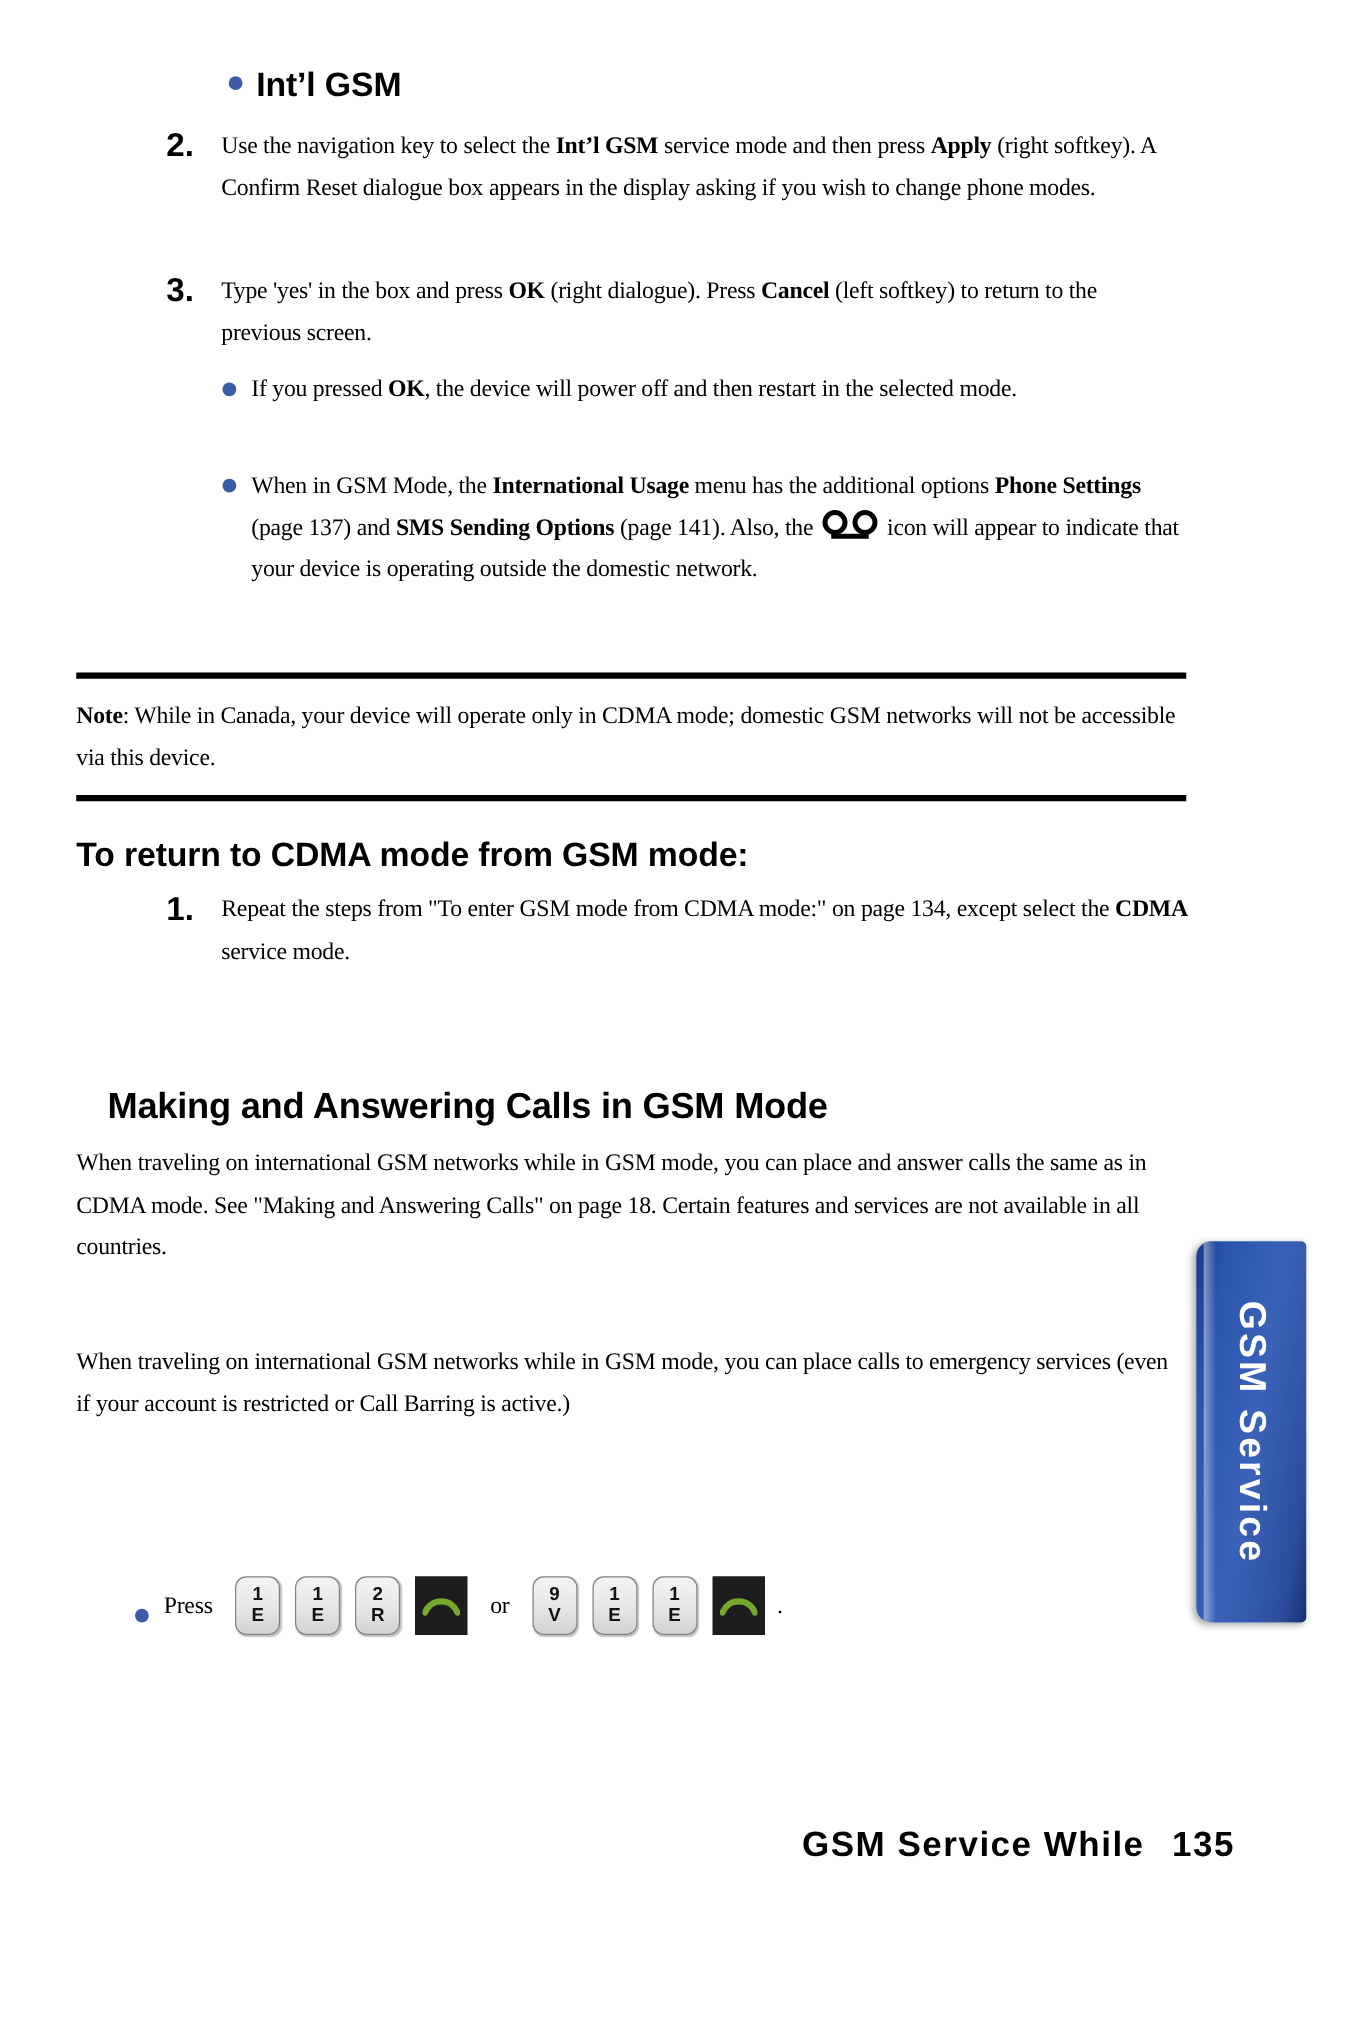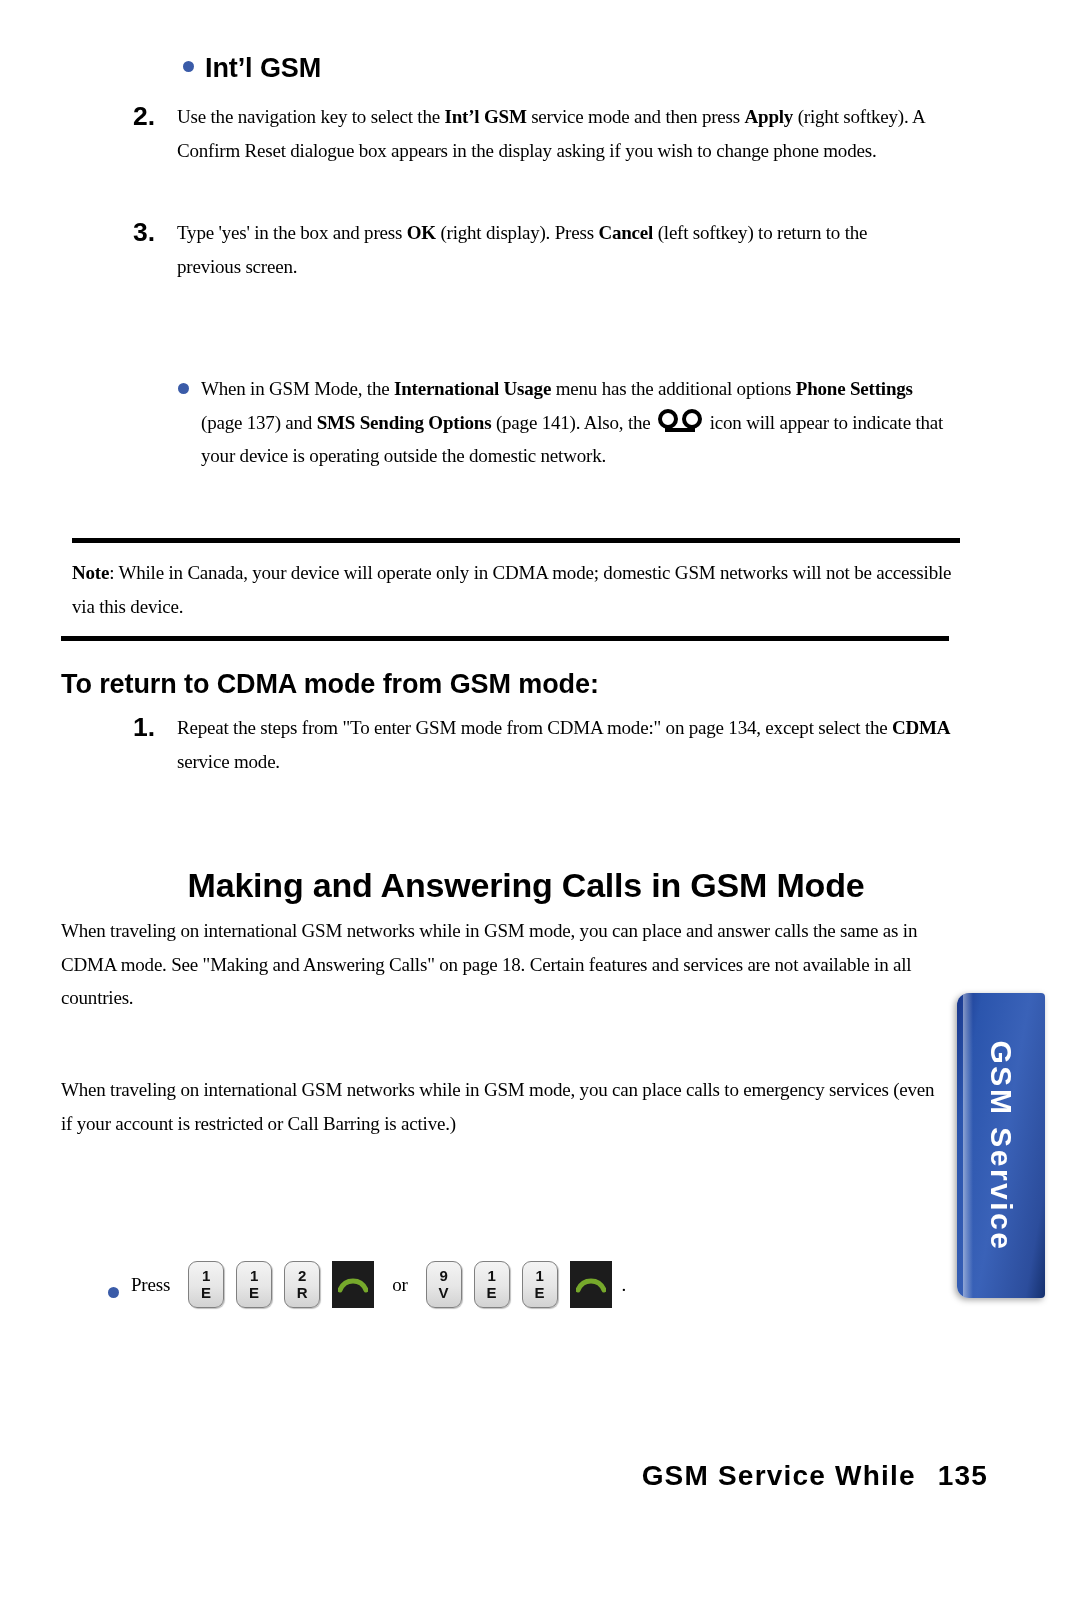--- a/index.html
+++ b/index.html
@@ -65,25 +65,24 @@
   }
 
   
   .h-sub {
     font-size: 27px;
     font-weight: 700;
     line-height: 33px;
     letter-spacing: -0.1px;
   }
   .h-section {
-    font-size: 34px;
+    font-size: 29px;
     font-weight: 700;
     line-height: 34px;
     letter-spacing: -0.2px;
-    text-align: center;
   }
 
   
   .rule {
     height: 5px;
     background: #000000;
     width: 100%;
   }
 
   
@@ -208,33 +207,39 @@
   <div class="step" style="position:absolute; left:133px; top:100px; width:800px;">
     <div class="step-num">2.</div>
     <div class="step-body body-text">
       <span>Use the navigation key to select the </span><b>Int’l GSM</b><span> service mode and then press </span><b>Apply</b><span> (right softkey). A Confirm Reset dialogue box appears in the display asking if you wish to change phone modes.</span>
     </div>
   </div>
 
   <div class="step" style="position:absolute; left:133px; top:216px; width:800px;">
     <div class="step-num">3.</div>
     <div class="step-body body-text">
-      <span>Type 'yes' in the box and press </span><b>OK</b><span> (right display). Press </span><b>Cancel</b><span> (left softkey) to return to the previous screen.</span>
-    </div>
-  </div>
-
+      <span>Type 'yes' in the box and press </span><b>OK</b><span> (right dialogue). Press </span><b>Cancel</b><span> (left softkey) to return to the previous screen.</span>
+    </div>
+  </div>
+
+  <div class="bullet-row" style="position:absolute; left:178px; top:295px; width:760px;">
+    <div class="bullet-dot"></div>
+    <div class="body-text" style="margin-left:12px; flex:1;">
+      <span>If you pressed </span><b>OK</b><span>, the device will power off and then restart in the selected mode.</span>
+    </div>
+  </div>
 
   <div class="bullet-row" style="position:absolute; left:178px; top:372px; width:770px;">
     <div class="bullet-dot"></div>
     <div class="body-text" style="margin-left:12px; flex:1;">
       <span>When in GSM Mode, the </span><b>International Usage</b><span> menu has the additional options </span><b>Phone Settings</b><span> (page 137) and </span><b>SMS Sending Options</b><span> (page 141). Also, the </span><span class="roam-icon"><span class="c l"></span><span class="c r"></span><span class="bar"></span></span><span> icon will appear to indicate that your device is operating outside the domestic network.</span>
     </div>
   </div>
 
-  <div style="position:absolute; left:72px; top:538px; width:888px;">
+  <div style="position:absolute; left:61px; top:538px; width:888px;">
     <div class="rule"></div>
     <div class="body-text" style="padding-top:13px;">
       <b>Note</b><span>: While in Canada, your device will operate only in CDMA mode; domestic GSM networks will not be accessible via this device.</span>
     </div>
   </div>
   <div class="rule" style="position:absolute; left:61px; top:636px; width:888px;"></div>
 
   <div class="h-sub" style="position:absolute; left:61px; top:668px; width:888px;">To return to CDMA mode from GSM mode:</div>
 
   <div class="step" style="position:absolute; left:133px; top:711px; width:820px;">

